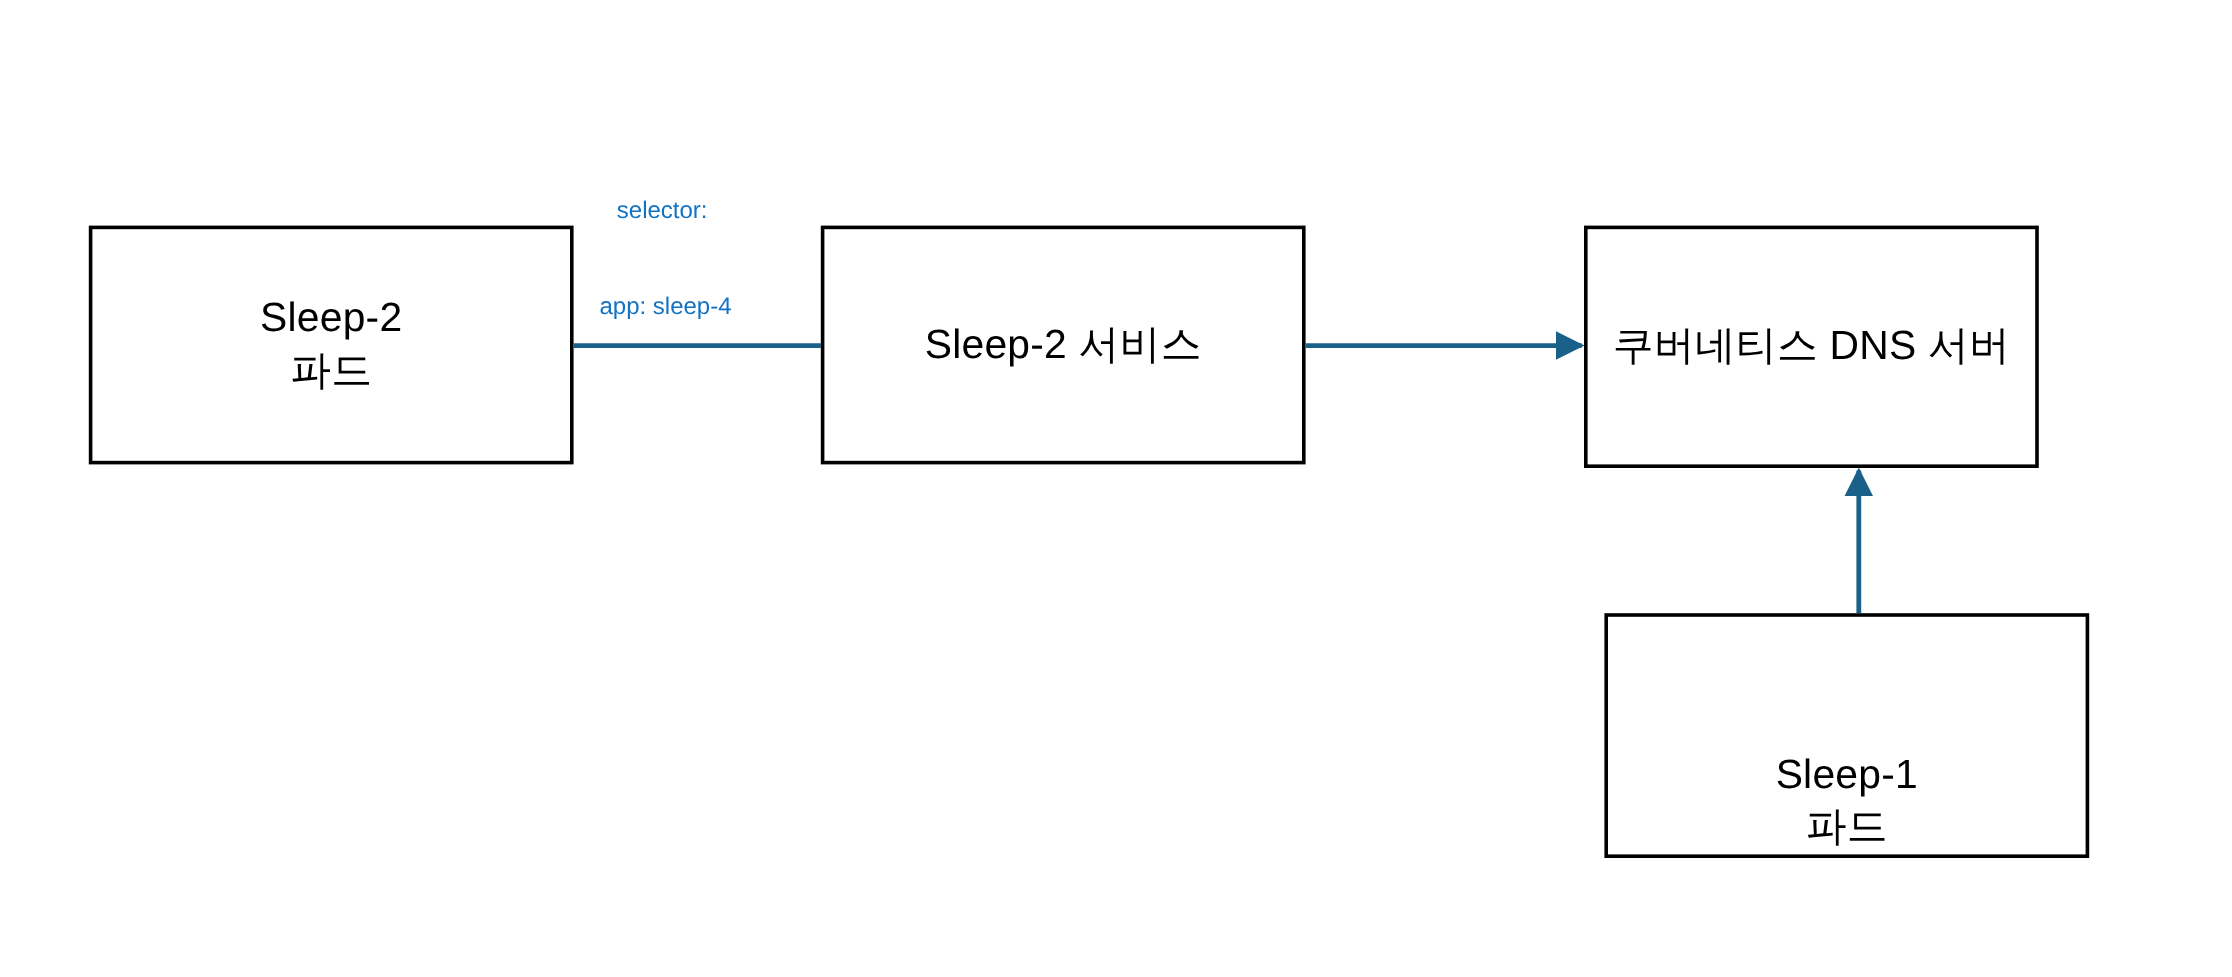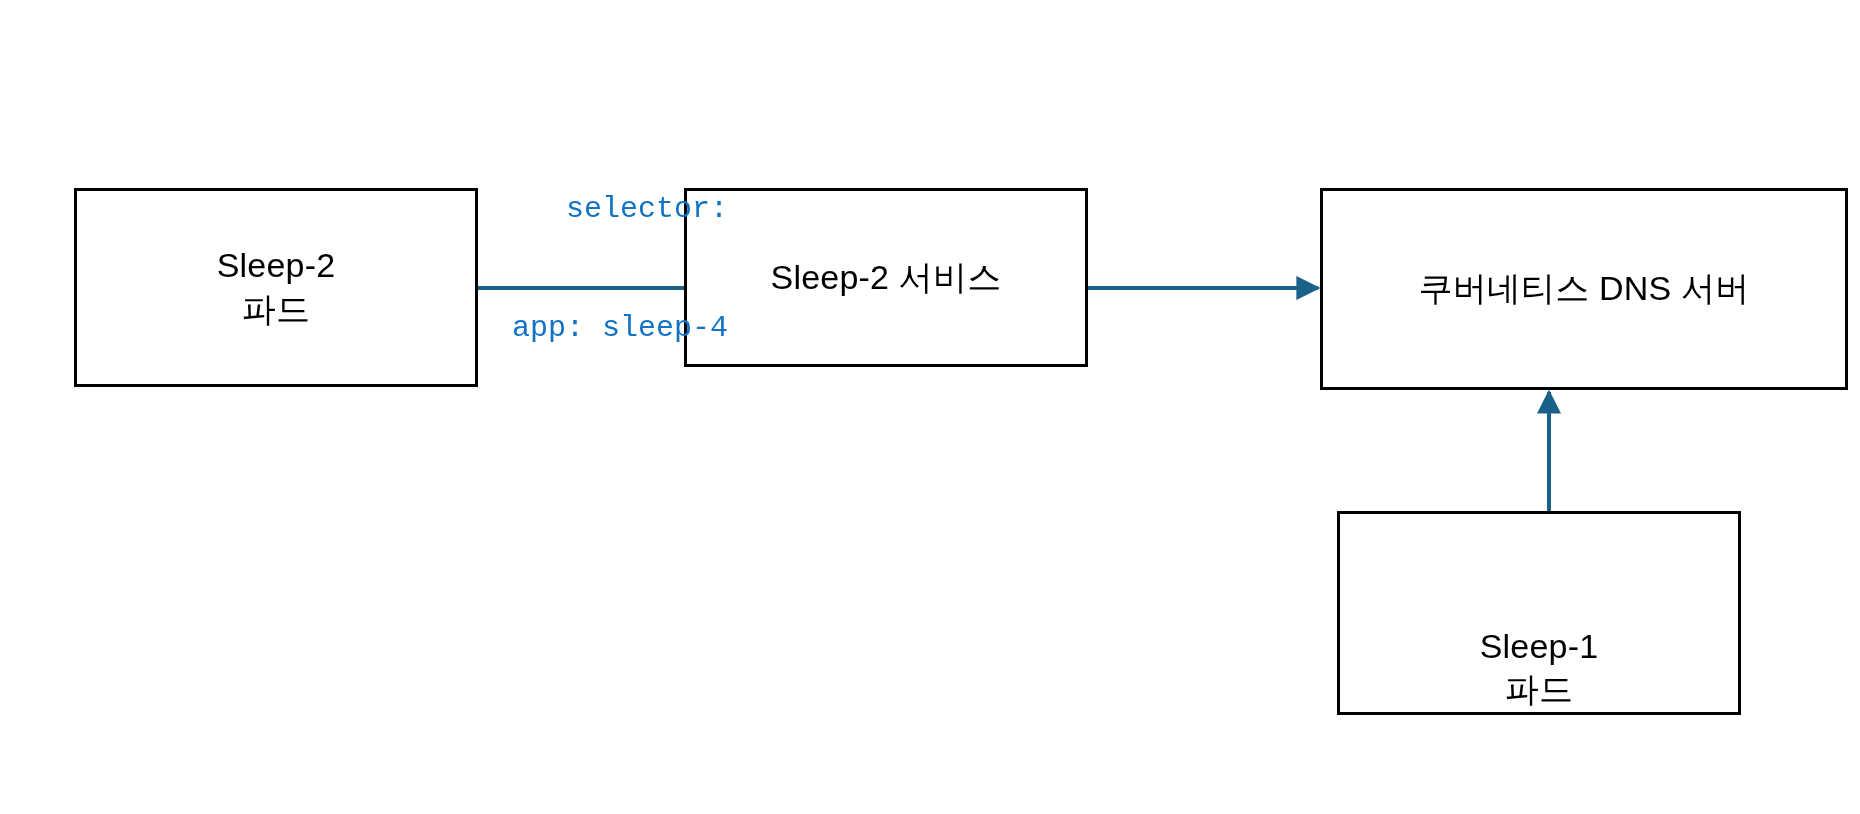--- a/index.html
+++ b/index.html
@@ -39,43 +39,42 @@
   #node-sleep2-pod {
     left: 74px;
     top: 188px;
     width: 404px;
     height: 199px;
   }
   #node-sleep2-service {
     left: 684px;
     top: 188px;
     width: 404px;
-    height: 179px;
+    height: 199px;
   }
   #node-dns-server {
     left: 1320px;
     top: 188px;
-    width: 528px;
+    width: 379px;
     height: 202px;
   }
   #node-sleep1-pod {
     left: 1337px;
     top: 511px;
     width: 404px;
     height: 204px;
     justify-content: flex-end;
   }
   .annotation {
     position: absolute;
     color: #1273C4;
-    font-size: 30px;
+    font-size: 20px;
     line-height: 1.33;
     white-space: pre;
-    text-align: right;
-    font-family: Liberation Mono, monospace;
+    text-align: center;
   }
   #annotation-selector {
     left: 494px;
     top: 110px;
   }
   svg#connectors {
     position: absolute;
     left: 0;
     top: 0;
     width: 1860px;

